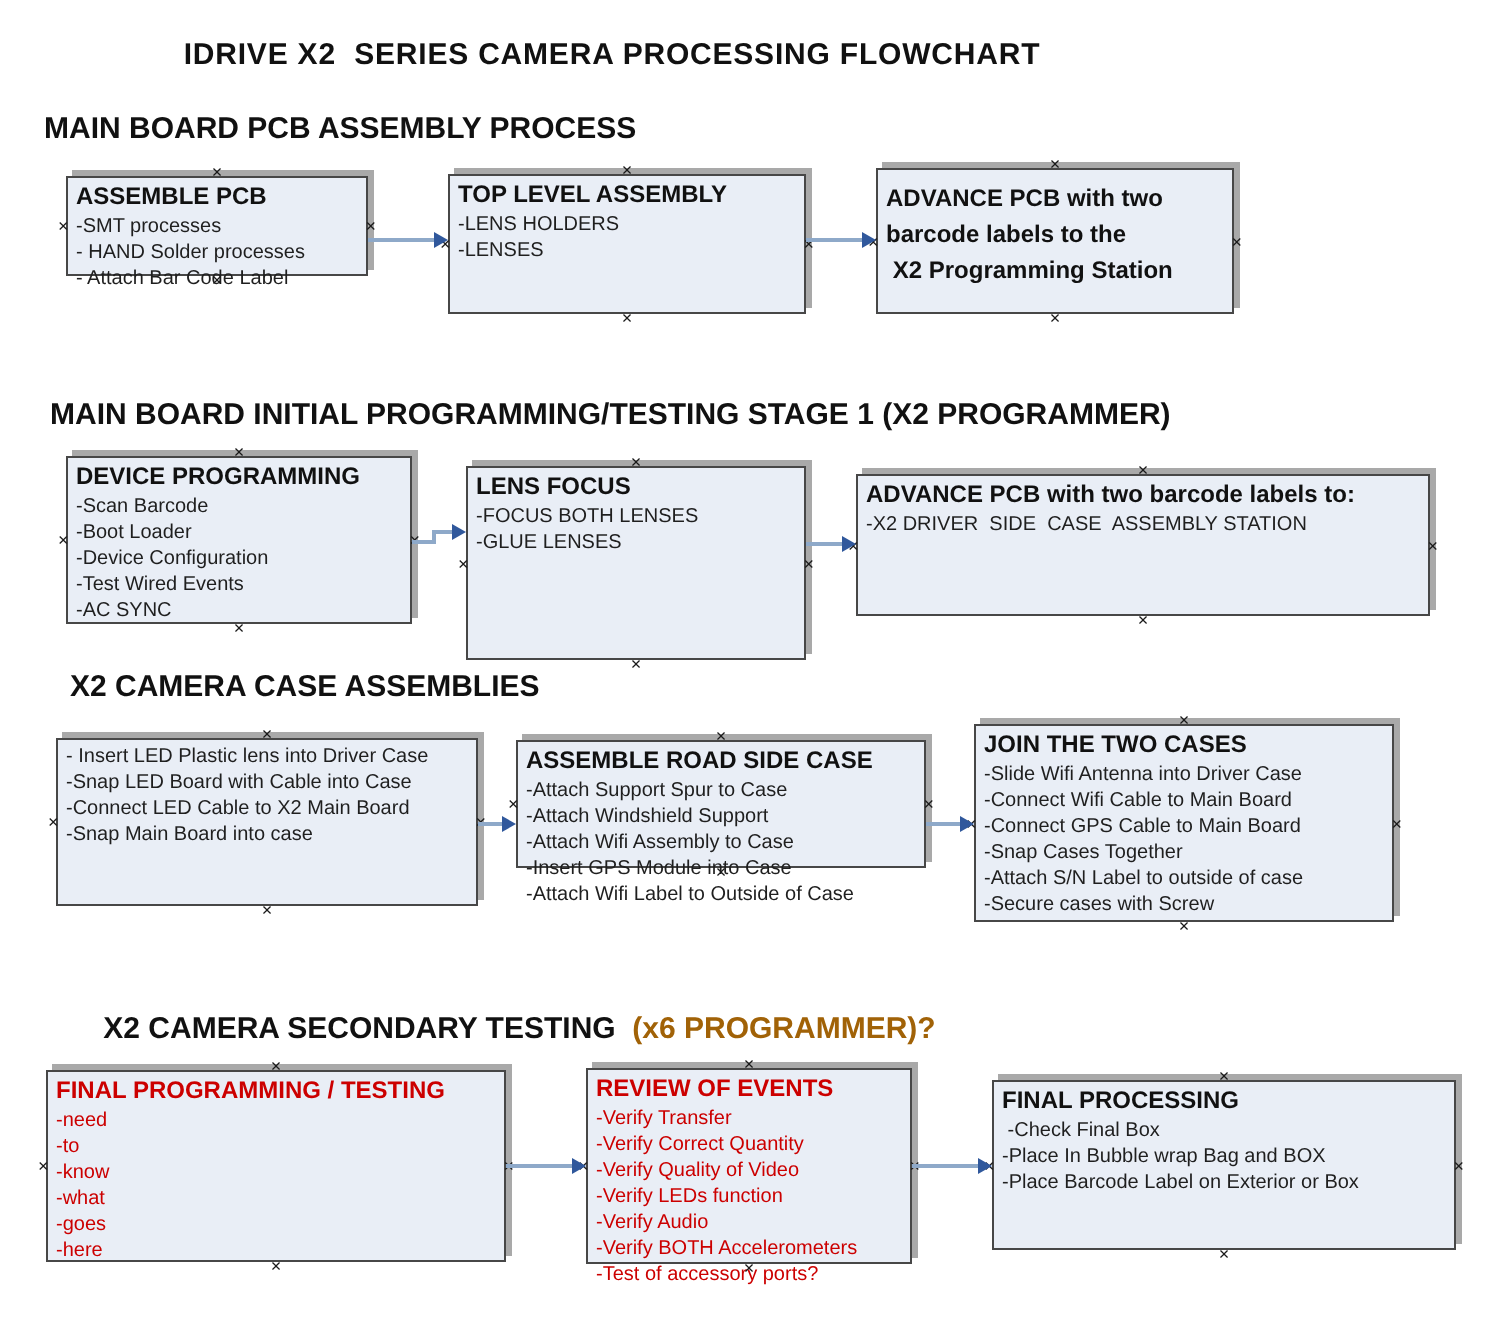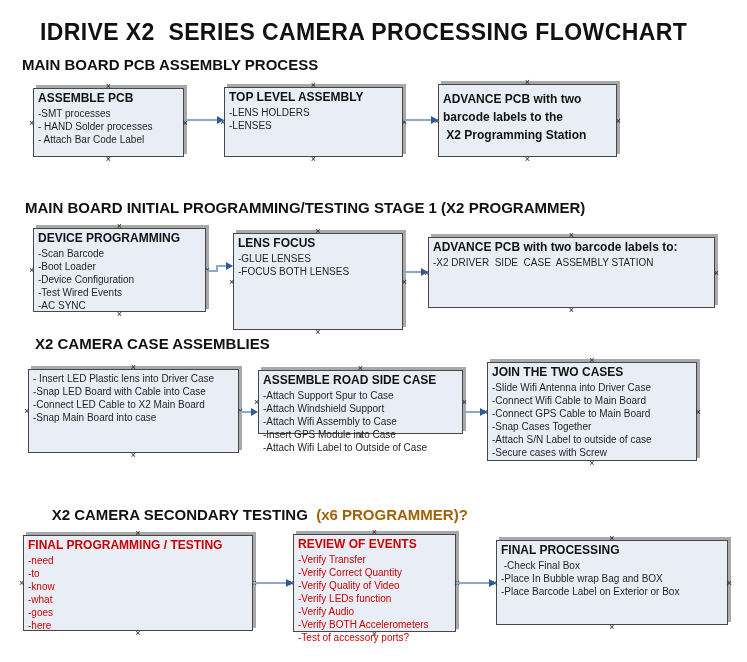--- a/index.html
+++ b/index.html
@@ -3,21 +3,21 @@
 <meta charset="utf-8">
 <style>
   html,body{margin:0;padding:0;background:#ffffff;}
   .page{
     position:relative;width:747px;height:662px;background:#ffffff;
     font-family:"Liberation Sans","DejaVu Sans",sans-serif;color:#1a1a1a;
     overflow:hidden;
   }
   .page-title{
     position:absolute;left:0;top:19px;width:612px;text-align:center;
-    font-size:23px;font-weight:bold;letter-spacing:.4px;white-space:pre;color:#111;padding-left:40px;
+    font-size:15px;font-weight:bold;letter-spacing:.4px;white-space:pre;color:#111;
   }
   .sec-header{
     position:absolute;font-size:15px;font-weight:bold;white-space:pre;color:#111;
   }
   .sec-header .red-part{color:#a16207;}
   .fc-box{
     position:absolute;background:#e9eef6;border:1.5px solid #474747;
     box-shadow:3px -3px 0 #a9a9a9;box-sizing:border-box;
     padding:2px 4px 0 4px;overflow:visible;
   }
@@ -45,21 +45,21 @@
 </style>
 </head>
 <body>
 
 <div class="page">
 
   <div class="page-title">IDRIVE X2  SERIES CAMERA PROCESSING FLOWCHART</div>
 
   <div class="sec-header" style="left:22px;top:56px">MAIN BOARD PCB ASSEMBLY PROCESS</div>
 
-  <div class="fc-box" style="left:33px;top:88px;width:151px;height:69px">
+  <div class="fc-box" style="left:33px;top:88px;width:151px;height:50px">
     <div class="fc-title">ASSEMBLE PCB</div>
     <div class="fc-lines">
         <div class="fc-line">-SMT processes</div>
         <div class="fc-line">- HAND Solder processes</div>
         <div class="fc-line">- Attach Bar Code Label</div>
       </div>
   <span class="anchor anchor-top"></span>
       <span class="anchor anchor-bottom"></span>
       <span class="anchor anchor-left"></span>
       <span class="anchor anchor-right"></span>
@@ -105,22 +105,22 @@
         <div class="fc-line">-AC SYNC</div>
       </div>
   <span class="anchor anchor-top"></span>
       <span class="anchor anchor-bottom"></span>
       <span class="anchor anchor-left"></span>
       <span class="anchor anchor-right"></span>
     </div>
   <div class="fc-box" style="left:233px;top:233px;width:170px;height:97px">
     <div class="fc-title">LENS FOCUS</div>
     <div class="fc-lines">
+        <div class="fc-line">-FOCUS BOTH LENSES</div>
         <div class="fc-line">-GLUE LENSES</div>
-        <div class="fc-line">-FOCUS BOTH LENSES</div>
       </div>
   <span class="anchor anchor-top"></span>
       <span class="anchor anchor-bottom"></span>
       <span class="anchor anchor-left"></span>
       <span class="anchor anchor-right"></span>
     </div>
   <div class="fc-box" style="left:428px;top:237px;width:287px;height:71px">
     <div class="fc-title">ADVANCE PCB with two barcode labels to:</div>
     <div class="fc-lines">
         <div class="fc-line">-X2 DRIVER  SIDE  CASE  ASSEMBLY STATION</div>

